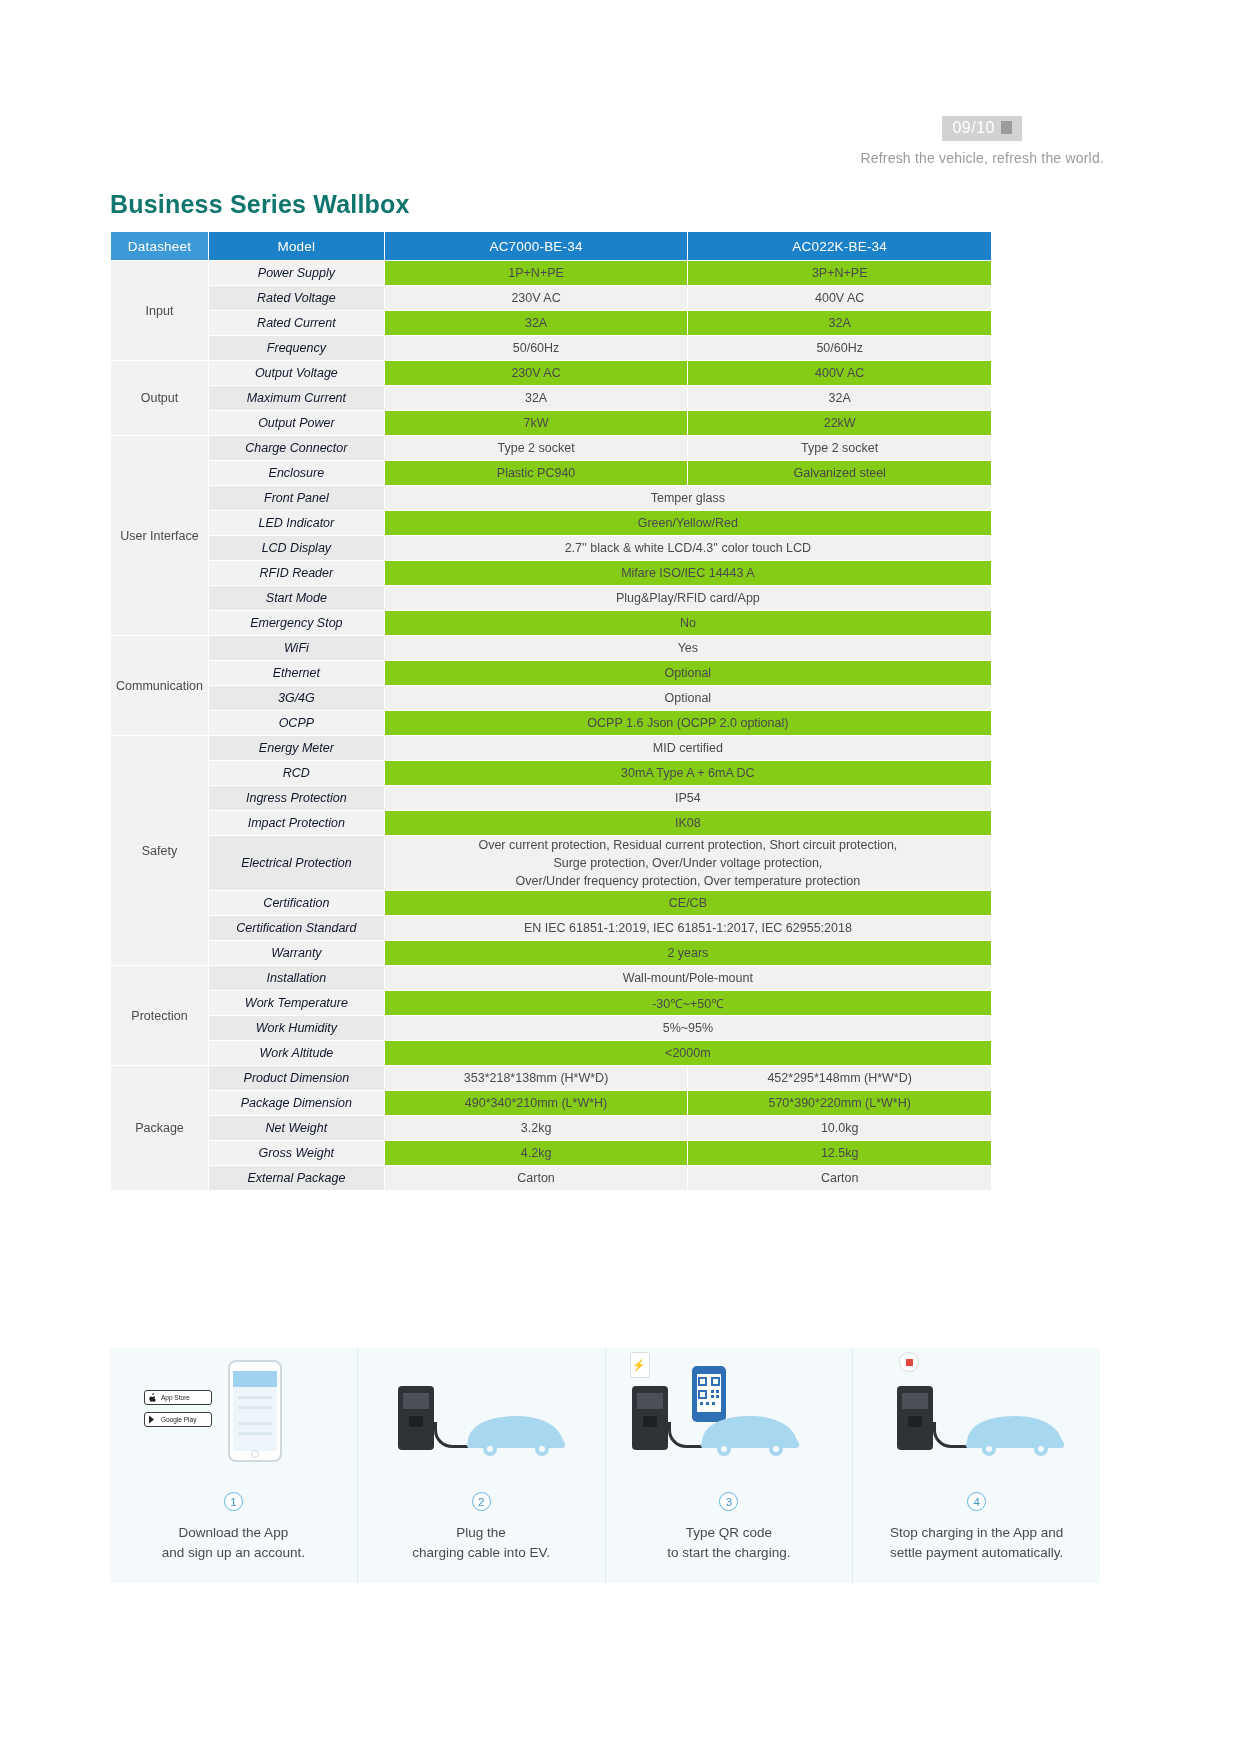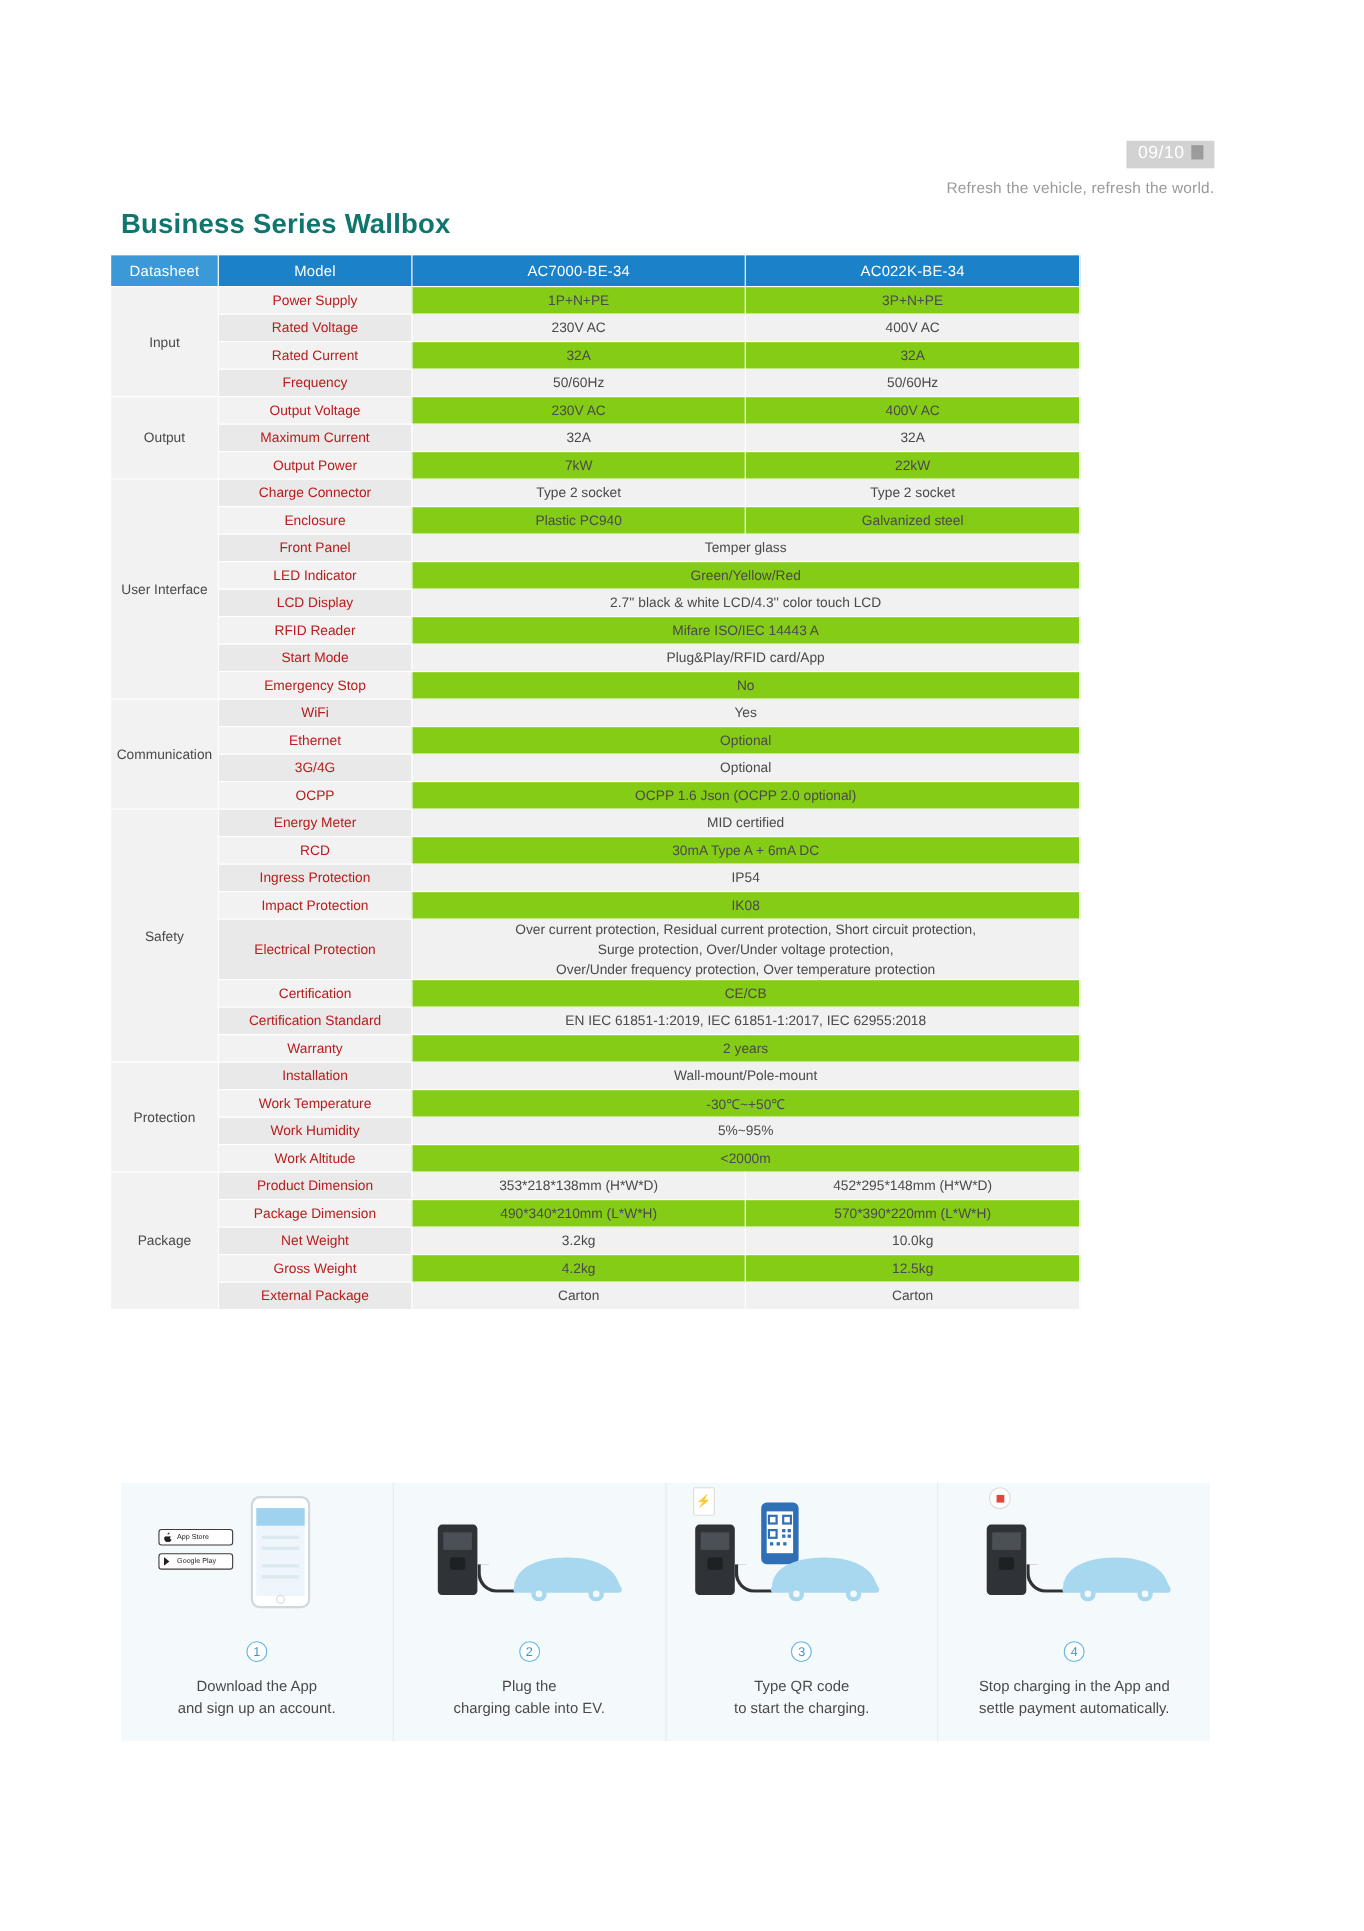--- a/index.html
+++ b/index.html
@@ -12,23 +12,23 @@
   }
   .page {
     position: relative;
     width: 1240px; height: 1755px;
     padding: 0;
   }
 
   
   .header {
     position: absolute;
-    top: 128px;
+    top: 116px;
     right: 136px;
-    text-align: right;
+    text-align: center;
   }
   .pagebadge {
     display: inline-block;
     background: #d2d2d2;
     color: #ffffff;
     font-size: 16px;
     letter-spacing: 0.5px;
     padding: 3px 10px 4px 10px;
   }
   .pagebadge .sq {
@@ -52,21 +52,21 @@
     top: 190px;
     font-size: 25px;
     font-weight: bold;
     color: #0f766e;
     letter-spacing: 0.2px;
   }
 
   
   .tablewrap {
     position: absolute;
-    left: 100px;
+    left: 110px;
     top: 231px;
     width: 882px;
   }
   table.spec {
     width: 882px;
     border-collapse: collapse;
     font-size: 12.5px;
     color: #4a4a4a;
   }
   table.spec td, table.spec th {
@@ -87,21 +87,22 @@
   .grp {
     background: #f2f2f2;
     color: #4a4a4a;
     width: 98px;
     font-size: 12.5px;
   }
   .lbl {
     background: #f2f2f2;
     width: 176px;
     height: 25px;
-    color: #b91c1c;
+    color: #0f172a;
+    font-style: italic;
   }
   .lbl.alt { background: #e9e9e9; }
   .val {
     background: #84cc16;
     height: 25px;
   }
   .val.alt { background: #f1f1f1; }
   .val.tall { height: 46px; line-height: 1.45; }
   .col-a { width: 304px; }
   .col-b { width: 304px; margin-top: 43px; }

